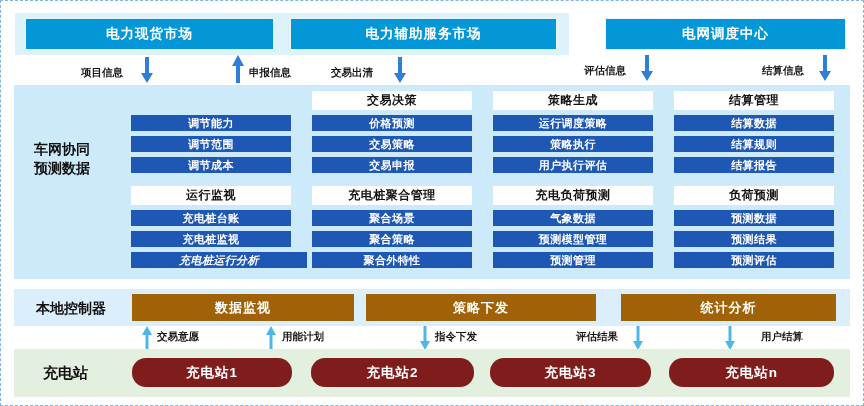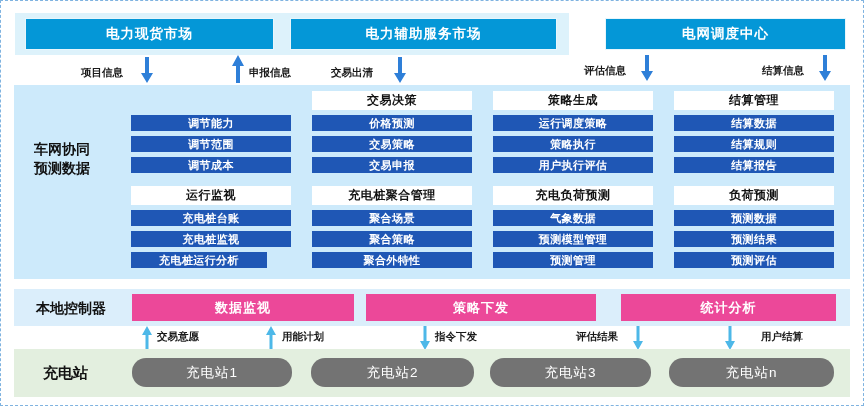--- a/index.html
+++ b/index.html
@@ -92,40 +92,40 @@
     position: absolute;
     background: #dbeefb;
   }
   .lc-title {
     position: absolute;
     font-size: 14px; font-weight: bold; color: #111;
     white-space: nowrap;
   }
   .lc-box {
     position: absolute;
-    background: #ec4899;
+    background: #a16207;
     color: #fff; font-weight: bold; font-size: 13px;
     display: flex; align-items: center; justify-content: center;
     letter-spacing: 1px;
   }
 
   
   .st-band {
     position: absolute;
     background: #e3efdf;
   }
   .st-title {
     position: absolute;
     font-size: 15px; font-weight: bold; color: #111;
     white-space: nowrap;
   }
   .st-box {
     position: absolute;
-    background: #737373;
-    color: #fff; font-weight: normal; font-size: 13.5px;
+    background: #7f1d1d;
+    color: #fff; font-weight: bold; font-size: 13.5px;
     display: flex; align-items: center; justify-content: center;
     letter-spacing: 1px;
     border-radius: 14px;
   }
 </style>
 </head>
 <body>
 
 <div id="root">
 
@@ -193,21 +193,21 @@
   <div class="mod-item" style="left:492px; top:155px; width:160px; height:17px;">用户执行评估</div>
 
   <div class="mod-head" style="left:673px; top:90px; width:160px; height:19px;">结算管理</div>
   <div class="mod-item" style="left:673px; top:113px; width:160px; height:17px;">结算数据</div>
   <div class="mod-item" style="left:673px; top:134px; width:160px; height:17px;">结算规则</div>
   <div class="mod-item" style="left:673px; top:155px; width:160px; height:17px;">结算报告</div>
 
   <div class="mod-head" style="left:130px; top:185px; width:160px; height:19px;">运行监视</div>
   <div class="mod-item" style="left:130px; top:208px; width:160px; height:17px;">充电桩台账</div>
   <div class="mod-item" style="left:130px; top:229px; width:160px; height:17px;">充电桩监视</div>
-  <div class="mod-item" style="left:130px; top:250px; width:136px; height:17px;">充电桩运行分析</div>
+  <div class="mod-item" style="left:130px; top:250px; width:176px; height:17px;font-style:italic;">充电桩运行分析</div>
 
   <div class="mod-head" style="left:311px; top:185px; width:160px; height:19px;">充电桩聚合管理</div>
   <div class="mod-item" style="left:311px; top:208px; width:160px; height:17px;">聚合场景</div>
   <div class="mod-item" style="left:311px; top:229px; width:160px; height:17px;">聚合策略</div>
   <div class="mod-item" style="left:311px; top:250px; width:160px; height:17px;">聚合外特性</div>
 
   <div class="mod-head" style="left:492px; top:185px; width:160px; height:19px;">充电负荷预测</div>
   <div class="mod-item" style="left:492px; top:208px; width:160px; height:17px;">气象数据</div>
   <div class="mod-item" style="left:492px; top:229px; width:160px; height:17px;">预测模型管理</div>
   <div class="mod-item" style="left:492px; top:250px; width:160px; height:17px;">预测管理</div>

